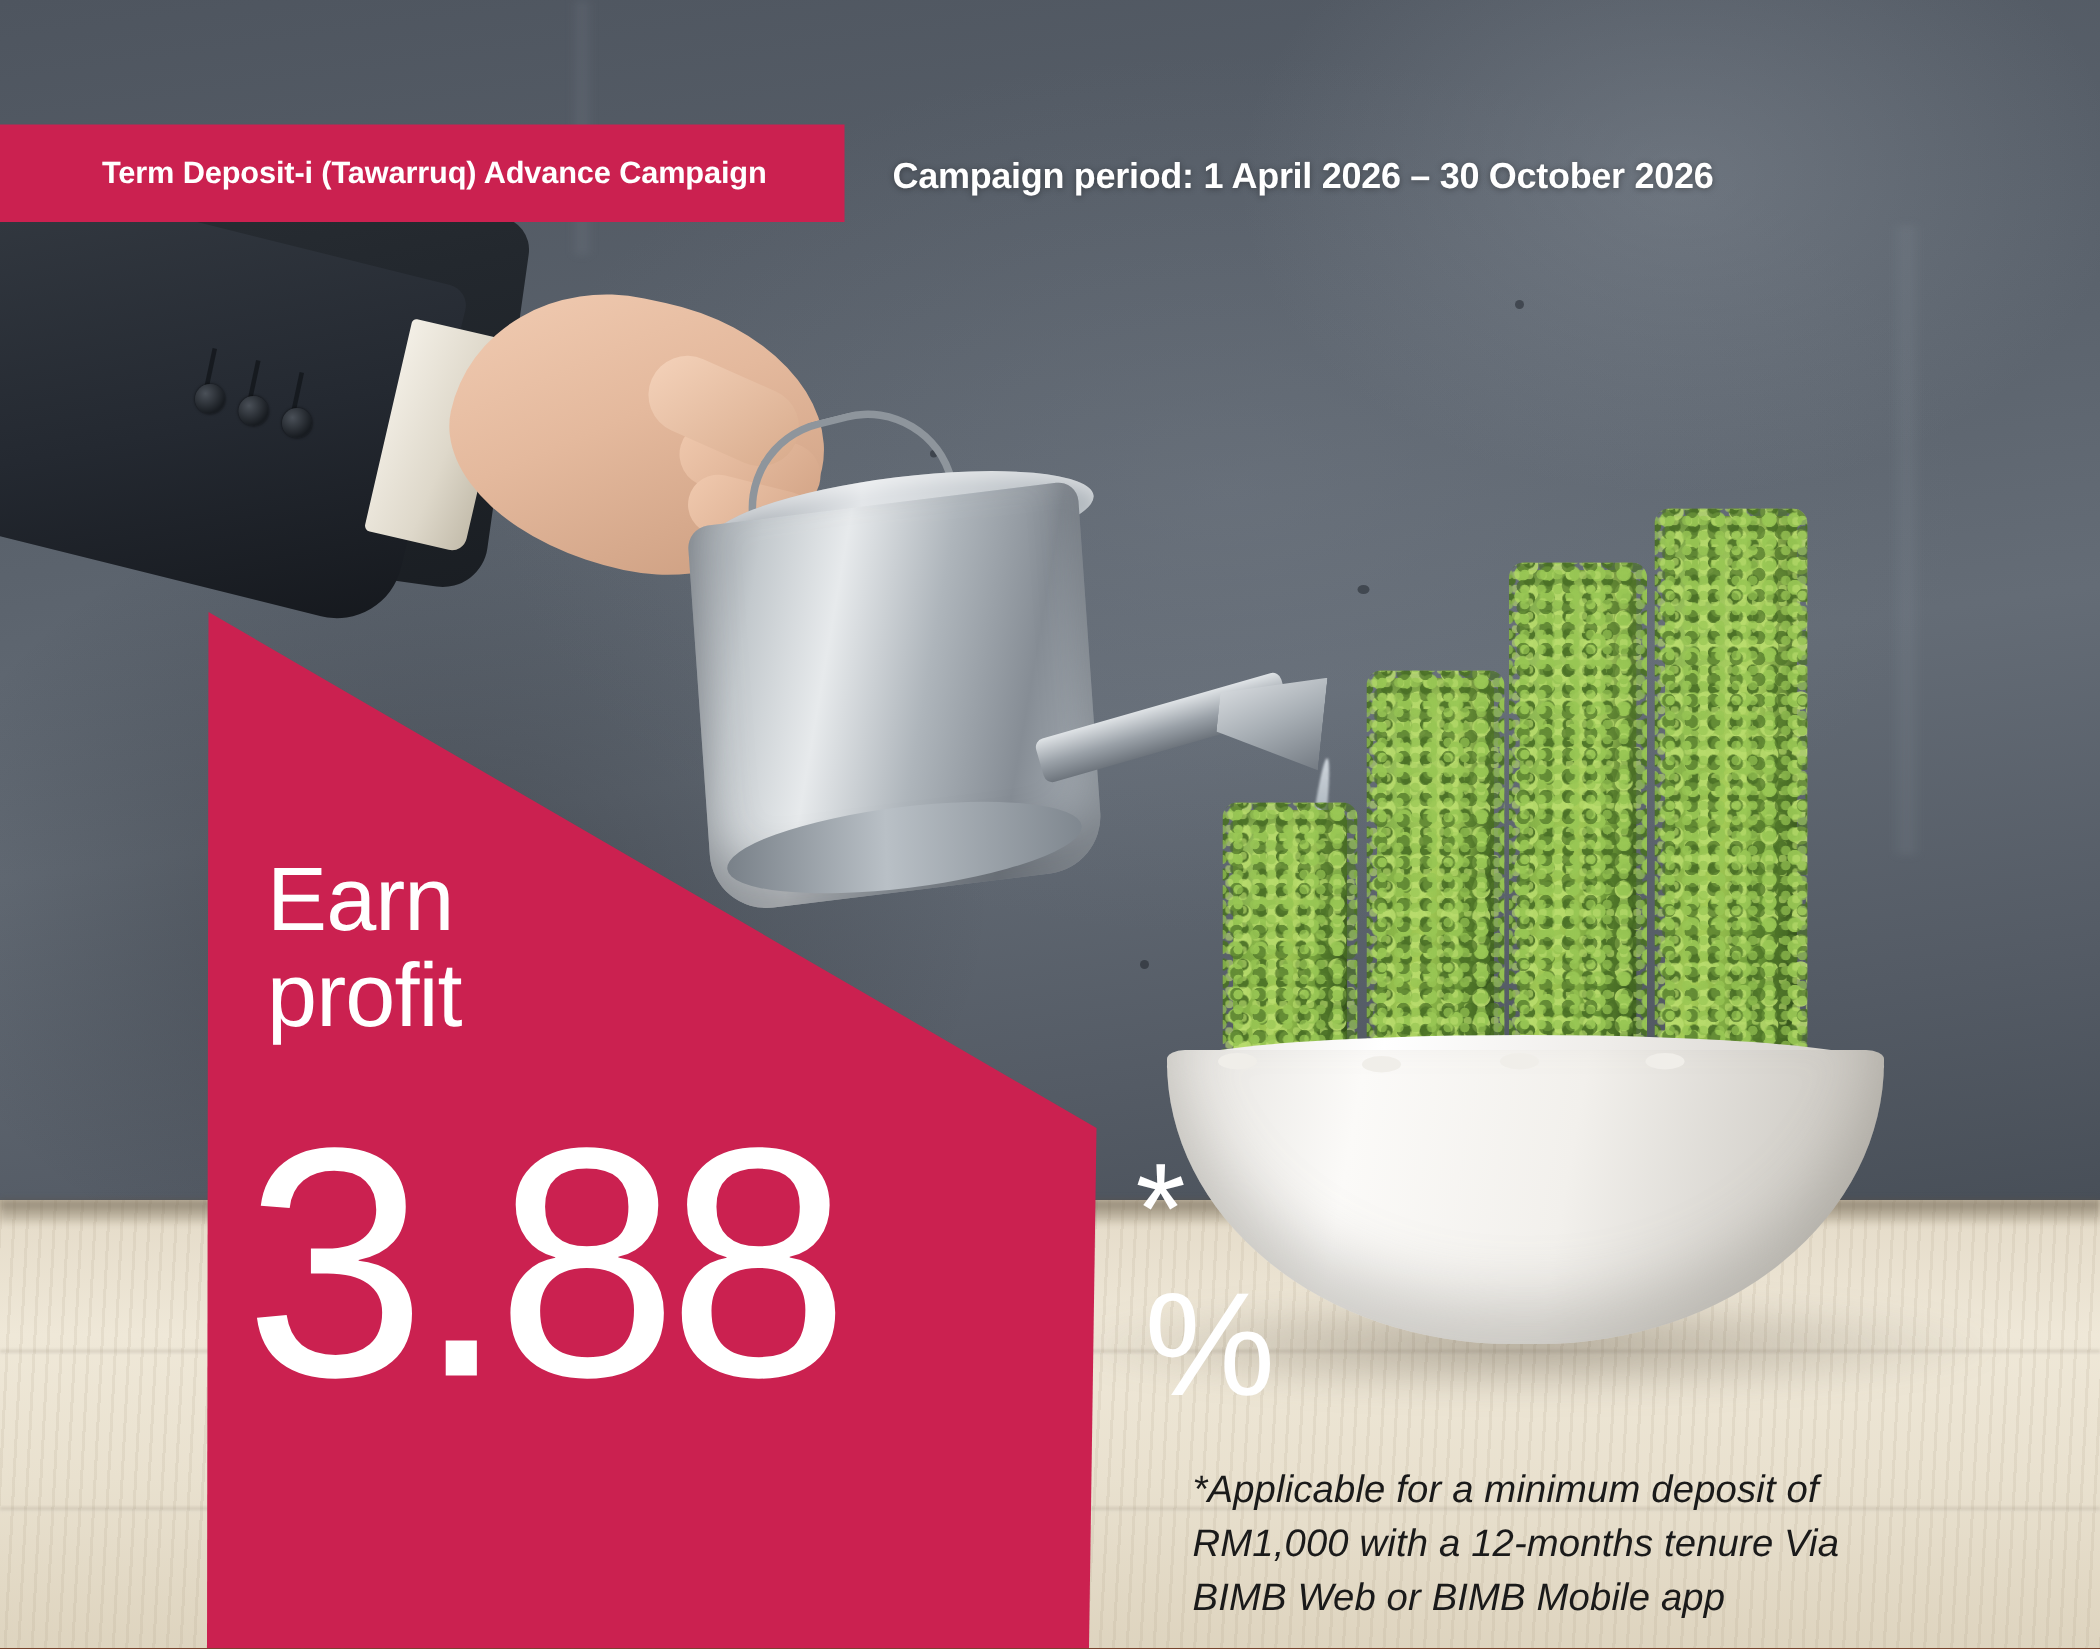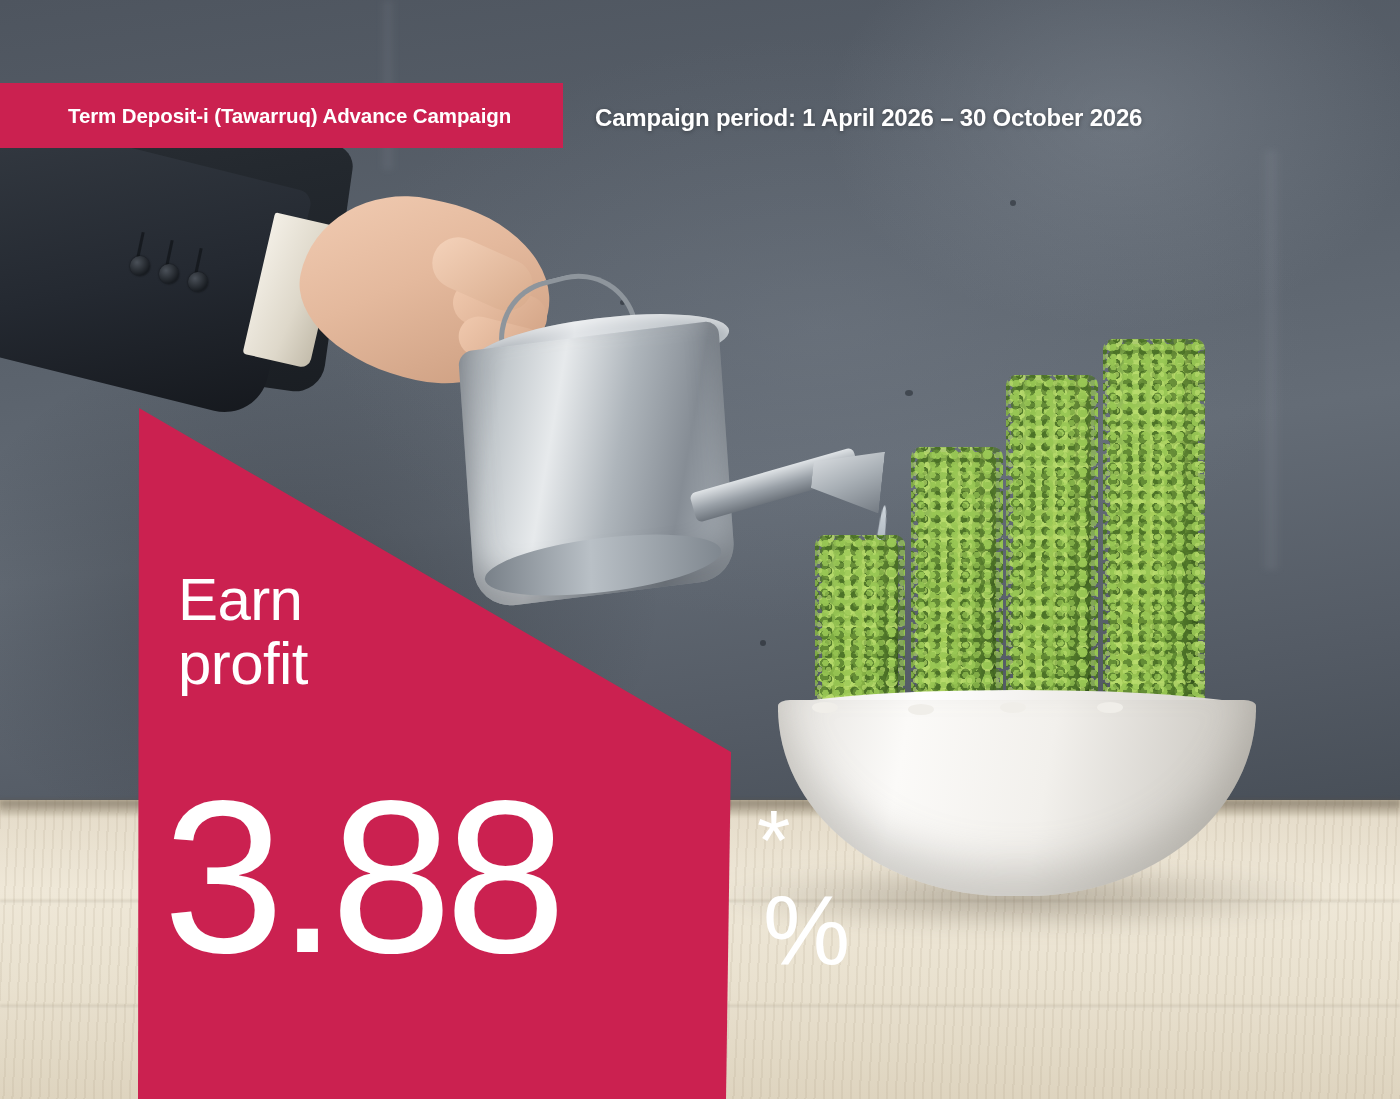--- a/index.html
+++ b/index.html
@@ -270,21 +270,21 @@
     margin-top: 20px;
   }
   .offer-line {
     font-size: 60px;
     font-weight: 300;
     line-height: 1.07;
     letter-spacing: -.6px;
   }
   .rate-wrap {
     position: absolute;
-    left: 163px; top: 785px;
+    left: 163px; top: 751px;
     color: #fff;
     display: block;
   }
   .rate-num {
     font-size: 218px;
     font-weight: 300;
     line-height: .84;
     letter-spacing: -7px;
     display: block;
   }
@@ -397,14 +397,19 @@
     <div class="offer-line">Earn</div>
     <div class="offer-line">profit</div>
   </div>
 
   <div class="rate-wrap">
     <span class="rate-num">3.88</span>
     <span class="rate-star">*</span>
     <span class="rate-pct">%</span>
   </div>
 
+  <div class="disclaimer">
+    <div>*Applicable for a minimum deposit of</div>
+    <div>RM1,000 with a 12-months tenure Via</div>
+    <div>BIMB Web or BIMB Mobile app</div>
+  </div>
 
 </div>
 
 </body></html>

